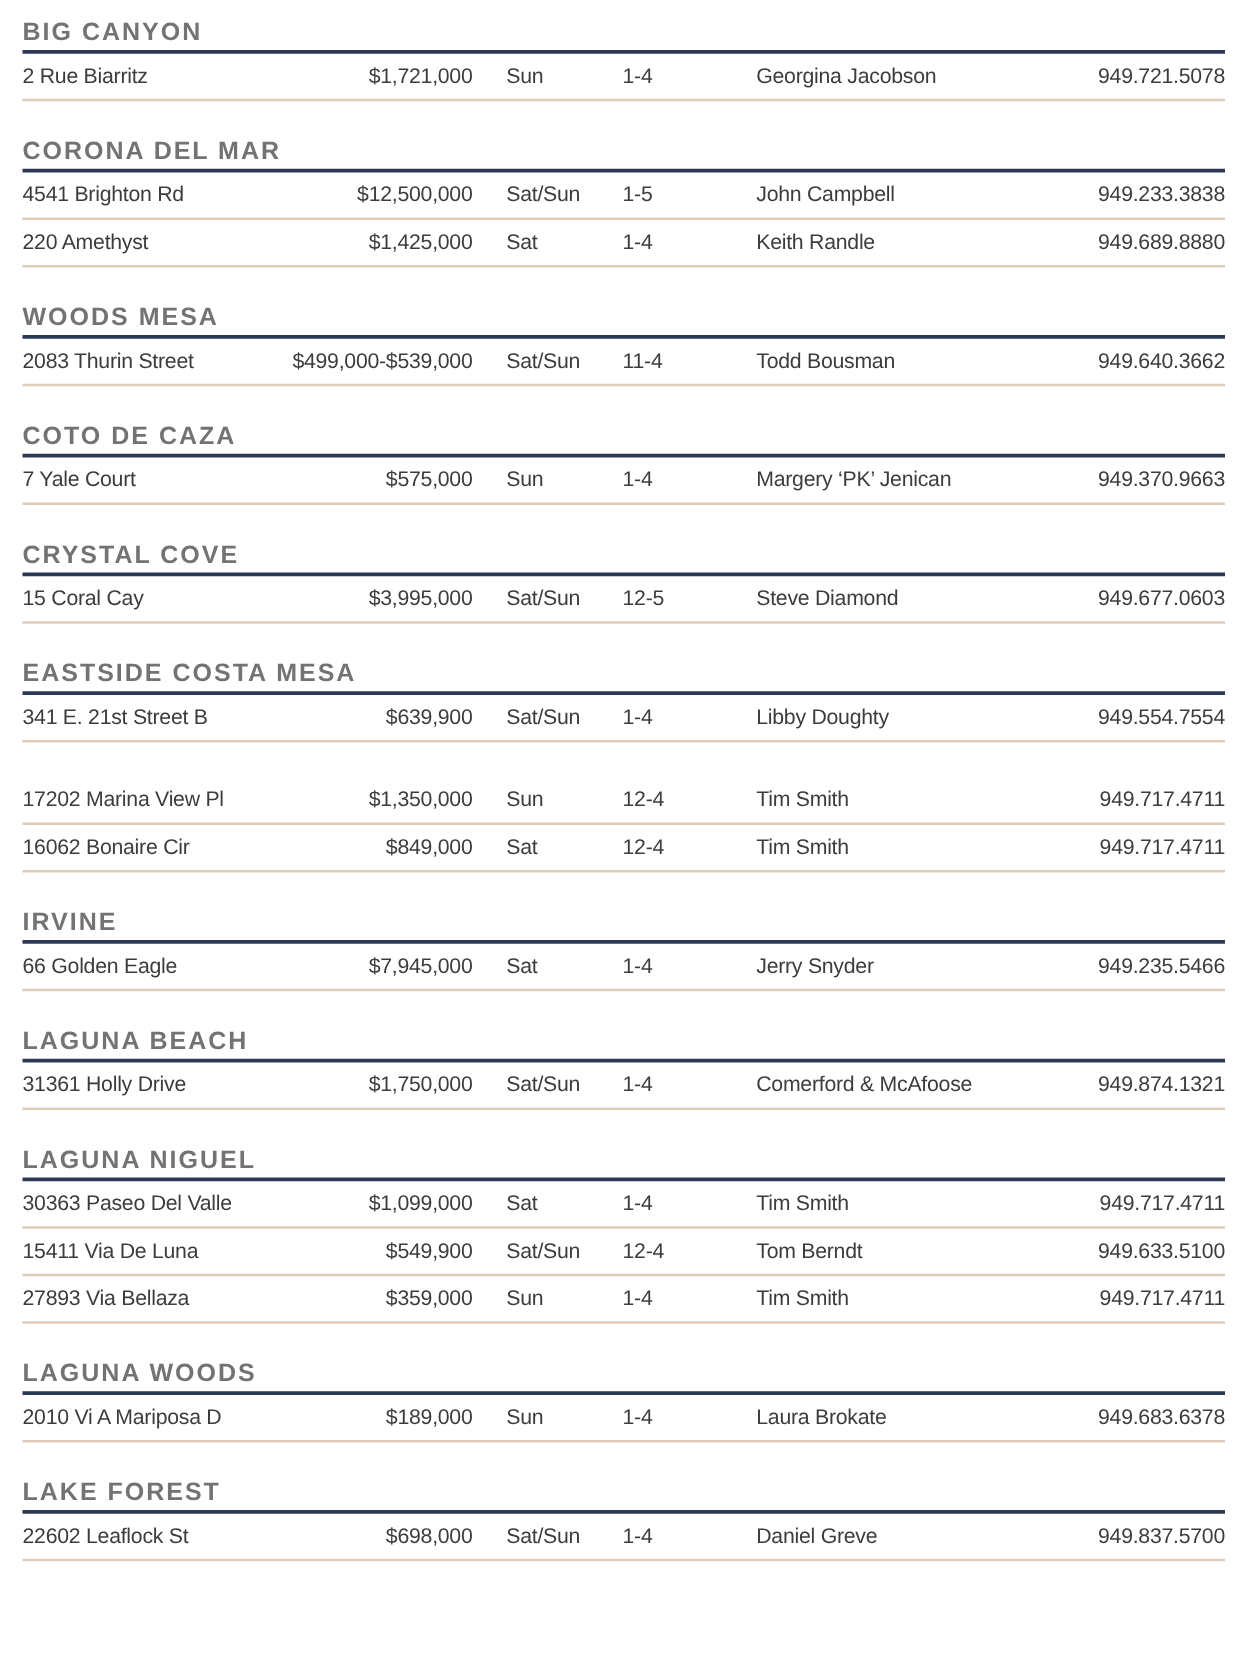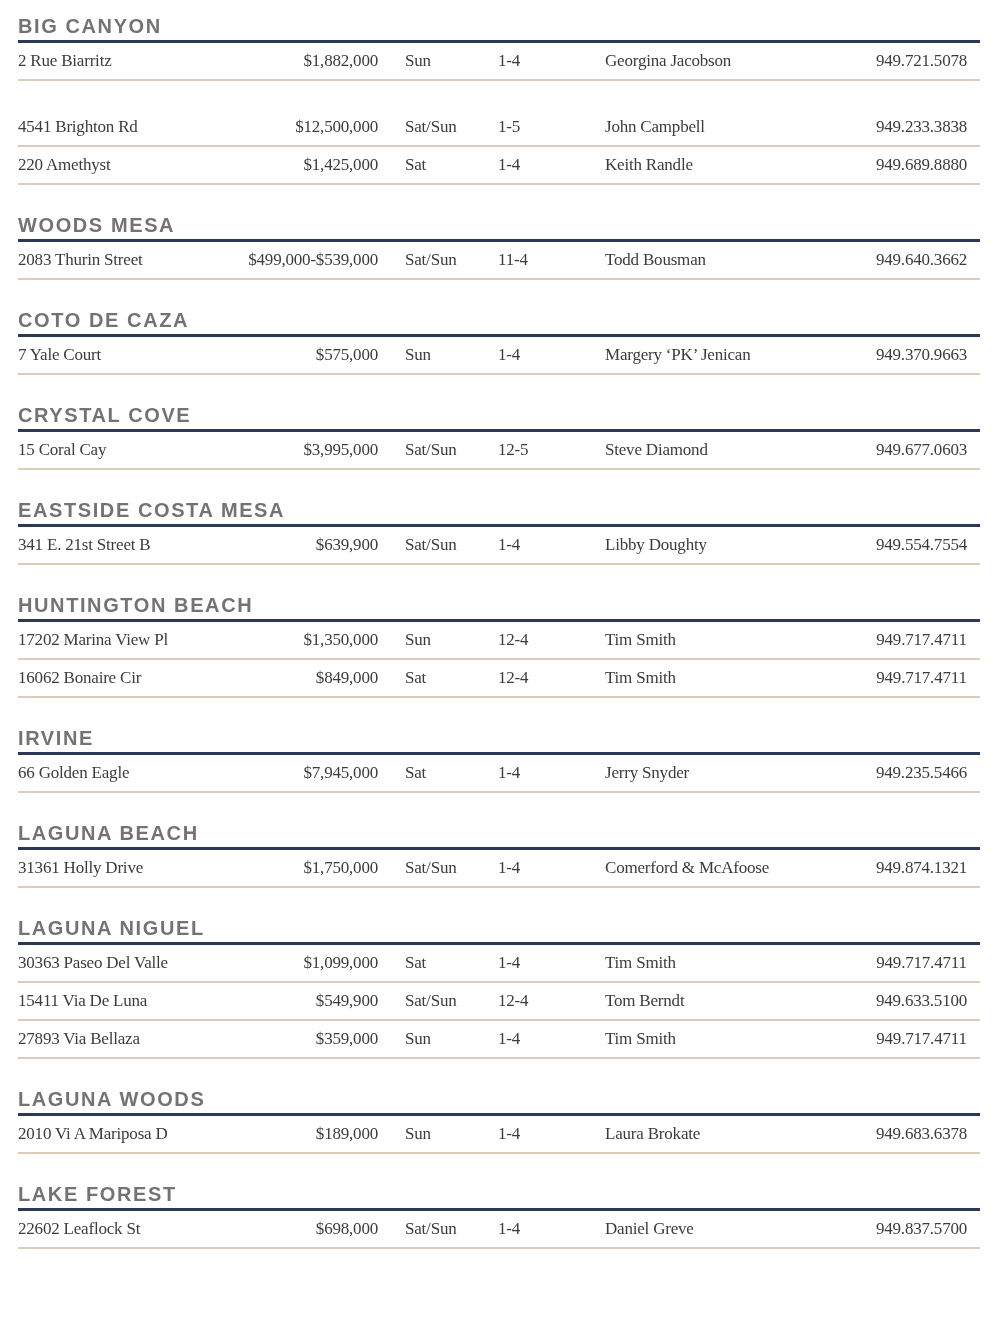--- a/index.html
+++ b/index.html
@@ -23,45 +23,45 @@
   }
   .listing-row {
     display: grid;
     grid-template-columns: 182px 178px 120px 107px 258px 1fr;
     align-items: center;
     height: 38px;
     border-bottom: 2px solid #ddccb8;
     font-size: 17px;
     letter-spacing: -0.2px;
     color: #3c3c3c;
-    font-family: Liberation Serif, serif;
   }
   .cell { white-space: nowrap; overflow: hidden; }
   .cell.price { text-align: right; }
   .cell.day { padding-left: 27px; }
-  .cell.phone { text-align: center; }
+  .cell.phone { text-align: right; }
 </style>
 </head>
 <body>
 
 <div class="directory">
 
   <section class="city">
     <h2 class="city-name">BIG CANYON</h2>
     <div class="listing-row">
       <span class="cell addr">2 Rue Biarritz</span>
-      <span class="cell price">$1,882,000</span>
+      <span class="cell price">$1,721,000</span>
       <span class="cell day">Sun</span>
       <span class="cell time">1-4</span>
       <span class="cell agent">Georgina Jacobson</span>
       <span class="cell phone">949.721.5078</span>
     </div>
   </section>
 
   <section class="city">
+    <h2 class="city-name">CORONA DEL MAR</h2>
     <div class="listing-row">
       <span class="cell addr">4541 Brighton Rd</span>
       <span class="cell price">$12,500,000</span>
       <span class="cell day">Sat/Sun</span>
       <span class="cell time">1-5</span>
       <span class="cell agent">John Campbell</span>
       <span class="cell phone">949.233.3838</span>
     </div>
     <div class="listing-row">
       <span class="cell addr">220 Amethyst</span>
@@ -115,21 +115,20 @@
       <span class="cell addr">341 E. 21st Street B</span>
       <span class="cell price">$639,900</span>
       <span class="cell day">Sat/Sun</span>
       <span class="cell time">1-4</span>
       <span class="cell agent">Libby Doughty</span>
       <span class="cell phone">949.554.7554</span>
     </div>
   </section>
 
   <section class="city">
-    <h2 class="city-name">HUNTINGTON BEACH</h2>
     <div class="listing-row">
       <span class="cell addr">17202 Marina View Pl</span>
       <span class="cell price">$1,350,000</span>
       <span class="cell day">Sun</span>
       <span class="cell time">12-4</span>
       <span class="cell agent">Tim Smith</span>
       <span class="cell phone">949.717.4711</span>
     </div>
     <div class="listing-row">
       <span class="cell addr">16062 Bonaire Cir</span>

